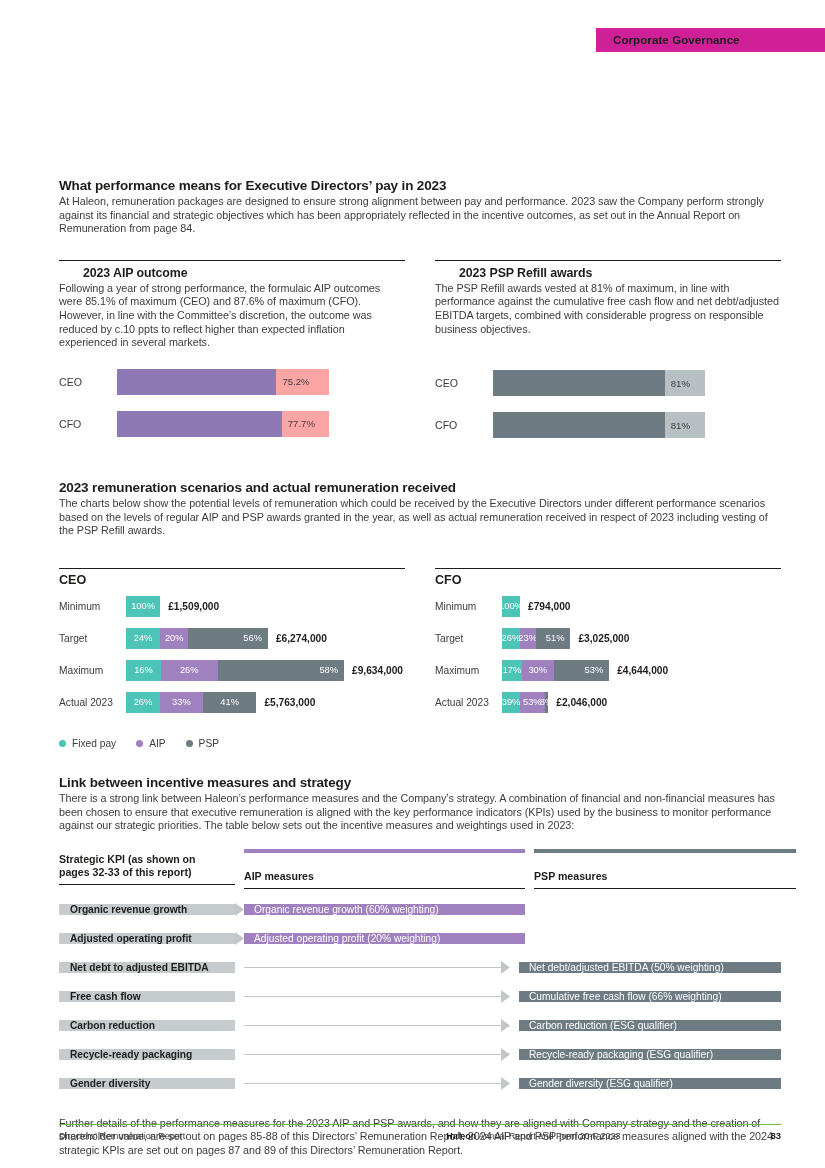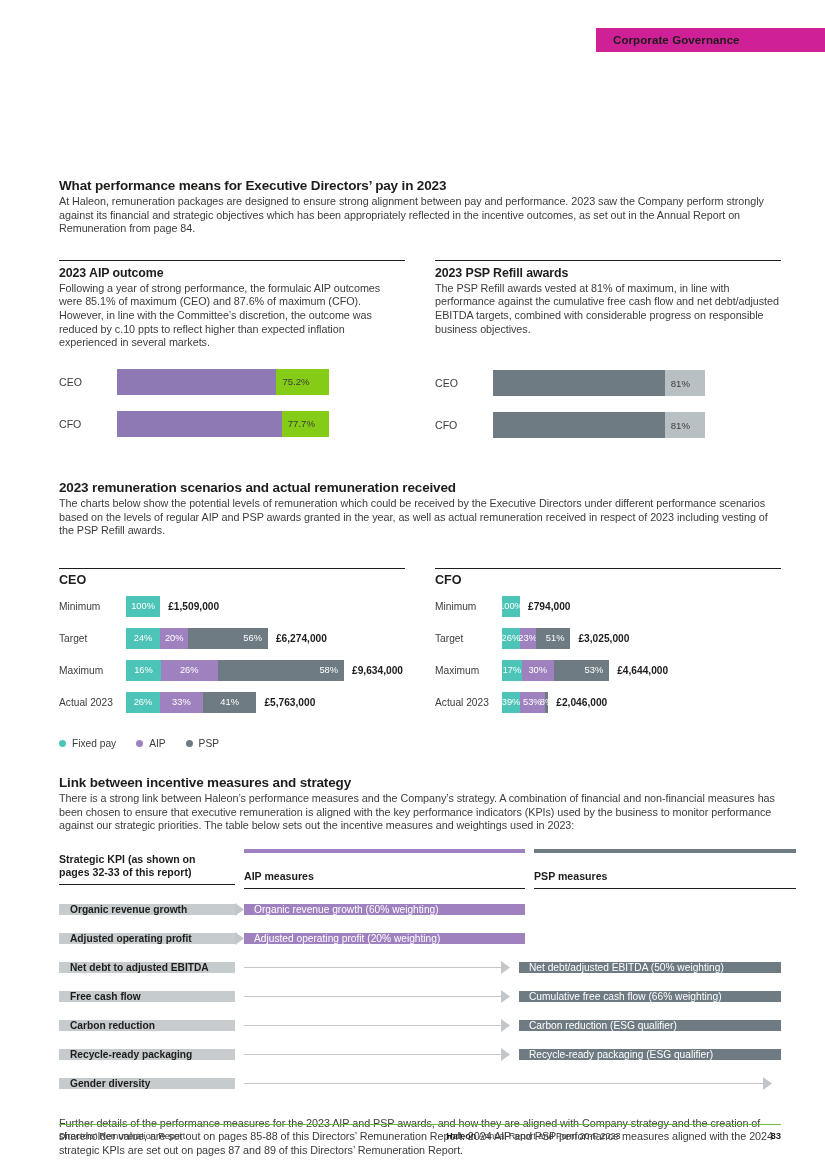--- a/index.html
+++ b/index.html
@@ -35,39 +35,39 @@
     font-size: 10.8px; line-height: 13.6px; color: #3c3c3b;
     letter-spacing: -.05px;
   }
 
   
   .two-col { display: flex; gap: 30px; margin-top: 24px; }
   .col { width: 346px; }
   .col-rule { border-top: 1.6px solid #1d1d1b; padding-top: 5px; }
   h3.colhead {
     font-size: 12.4px; font-weight: bold; color: #1d1d1b;
-    margin-bottom: 2px; letter-spacing: -.1px;
+    margin-bottom: 2px; letter-spacing: -.1px; margin-left: 24px;
   }
 
   
   .outcome-list { margin-top: 19px; }
   .outcome-row { display: flex; align-items: center; height: 26px; margin-bottom: 16px; }
   .outcome-label {
     width: 58px; font-size: 10.6px; color: #3c3c3b; flex: 0 0 58px;
   }
   .outcome-track {
     position: relative; height: 26px; width: 212px;
     display: flex; align-items: center;
   }
   .outcome-fill { height: 26px; position: absolute; left: 0; top: 0; }
   .outcome-pct {
     position: relative; font-size: 9.6px; color: #3c3c3b;
     padding-left: 6px; z-index: 2;
   }
-  .track-purple { background: #84cc16; }
+  .track-purple { background: #fca5a5; }
   .fill-purple  { background: #8e79b4; }
   .track-grey   { background: #b9c0c4; }
   .fill-grey    { background: #6e7b82; }
 
   
   .scen-wrap { display: flex; gap: 30px; margin-top: 30px; }
   .scen-col { width: 346px; }
   .scen-title {
     font-size: 12.6px; font-weight: bold; color: #1d1d1b;
     border-top: 1.6px solid #1d1d1b; padding-top: 4px; margin-bottom: 9px;
@@ -416,20 +416,21 @@
             <div class="kpi-row">
               <div class="kpi-cell-left c1">Gender diversity</div>
               <div class="gap1"></div>
               <div class="arrow-long c2">
                 <div class="line"></div>
                 <svg width="9" height="13" viewBox="0 0 9 13">
                   <path d="M0 0 L9 6.5 L0 13 Z" fill="#c2c6c8"></path>
                 </svg>
               </div>
               <div class="gap2"></div>
+              <div class="kpi-cell-right c3 filled">Gender diversity (ESG qualifier)</div>
             </div>
           </div>
       </div>
     </div>
 
     <p class="body foot-note">Further details of the performance measures for the 2023 AIP and PSP awards, and how they are aligned with Company strategy and the creation of shareholder value, are set out on pages 85-88 of this Directors’ Remuneration Report. 2024 AIP and PSP performance measures aligned with the 2024 strategic KPIs are set out on pages 87 and 89 of this Directors’ Remuneration Report.</p>
   </div>
 
   <div class="page-foot">
     <div class="foot-left">Directors’ Remuneration Report</div>

